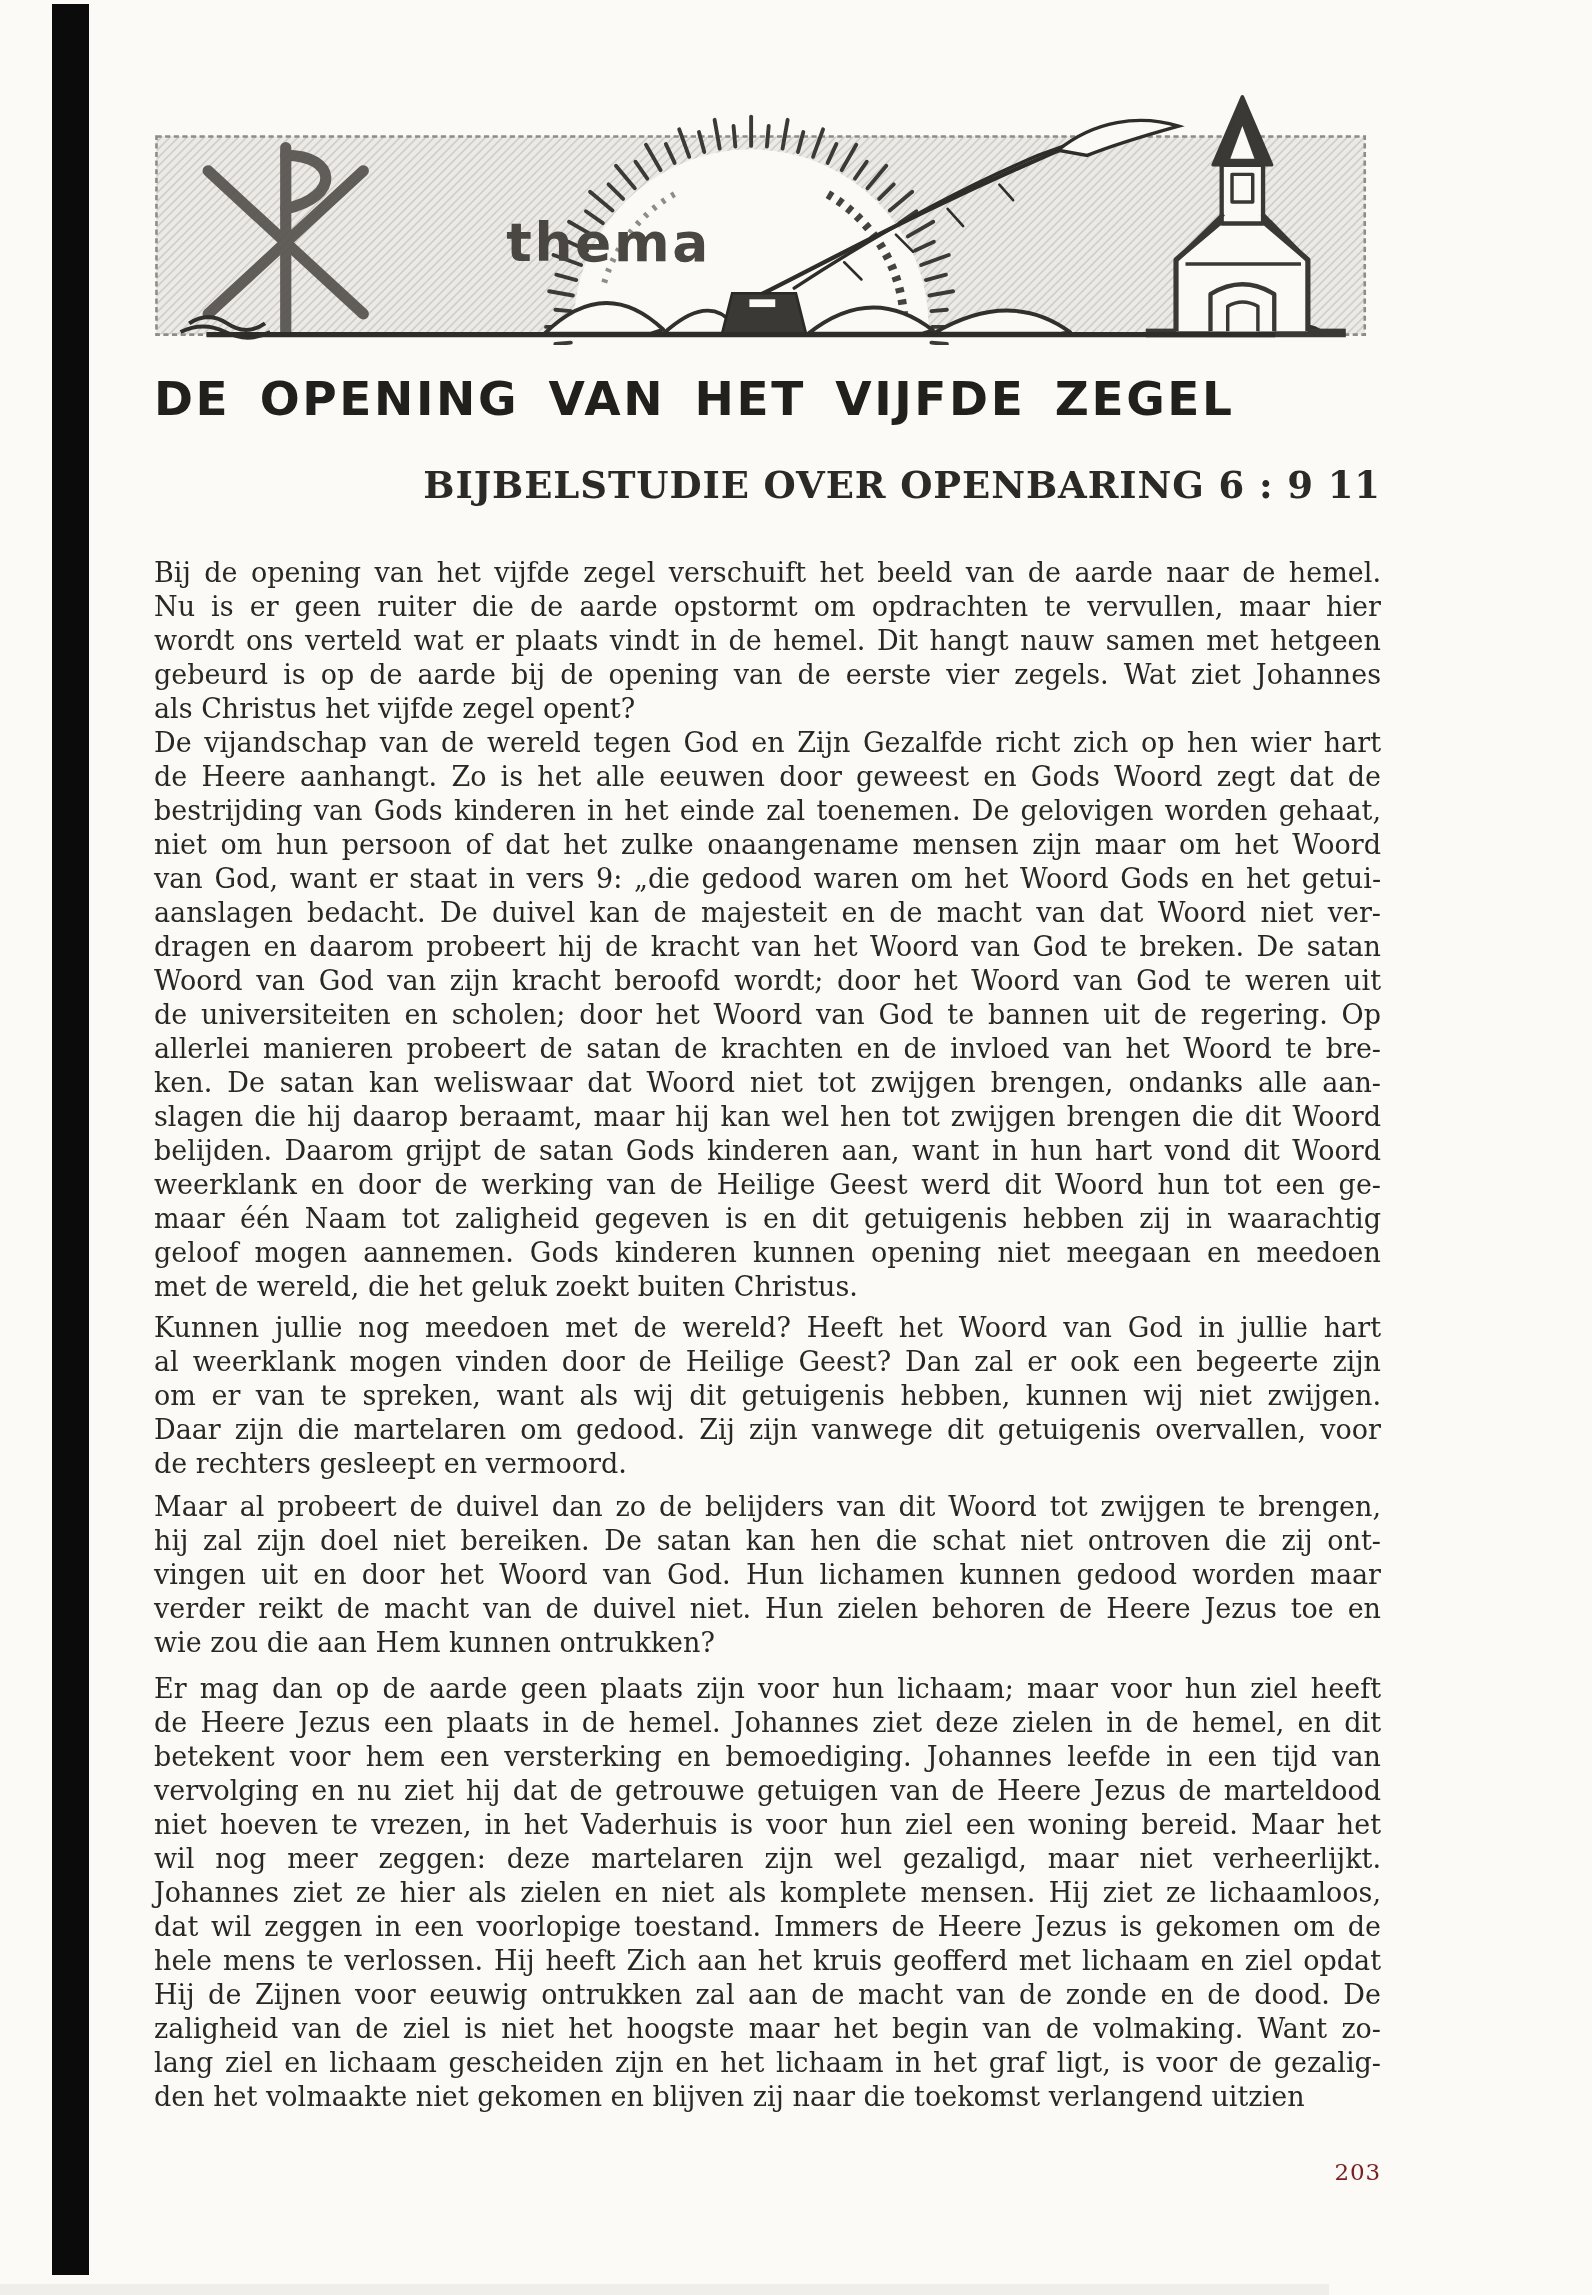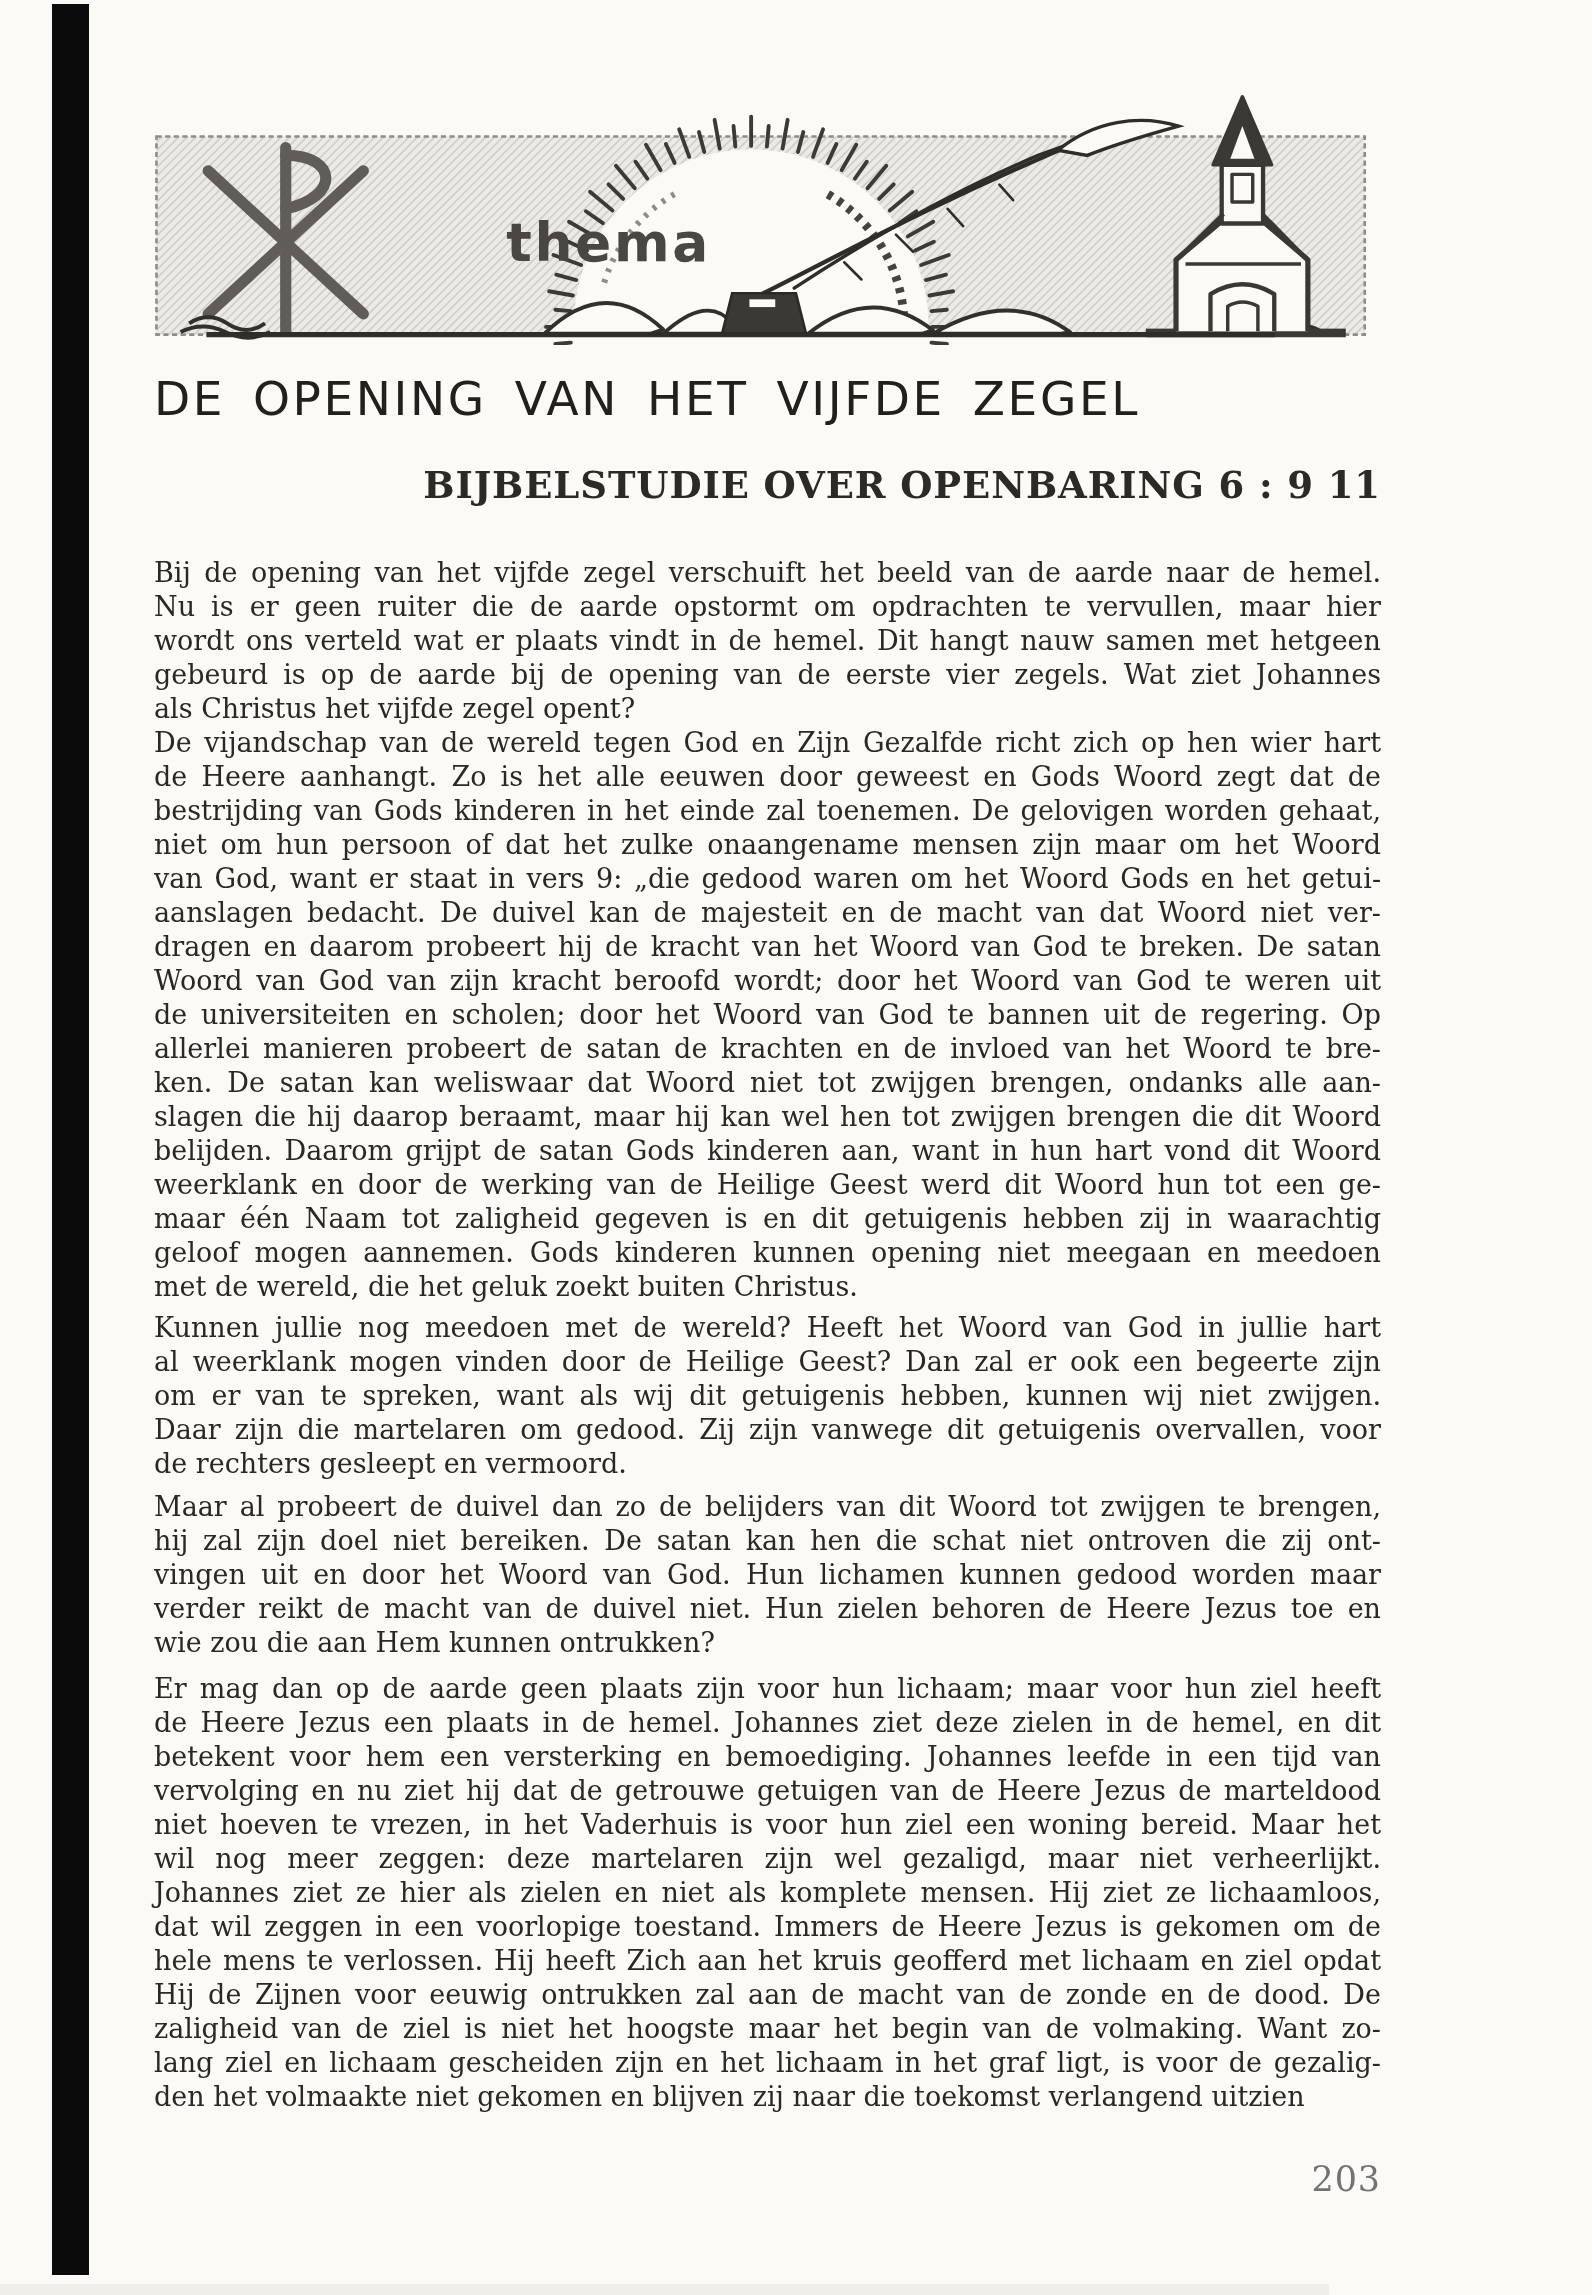--- a/index.html
+++ b/index.html
@@ -8,41 +8,41 @@
     background:#fbfaf7;overflow:hidden;
     font-family:"DejaVu Serif", serif;color:#2a2825;
   }
   .scan-bar{position:absolute;left:52px;top:3.5px;width:37px;height:2271px;background:#0b0b0b;}
   .bottom-strip{position:absolute;left:0;bottom:0;width:1329px;height:11.2px;background:#efeeea;}
 
   .banner{position:absolute;left:154px;top:83px;width:1227px;height:262px;}
 
   .page-title{
     position:absolute;left:154px;top:371px;width:1227px;
-    font-family:"DejaVu Sans", sans-serif;font-weight:normal;
+    font-family:"DejaVu Sans", sans-serif;font-weight:bold;
     font-size:47px;letter-spacing:2.6px;word-spacing:10.4px;color:#21201d;
     white-space:nowrap;
   }
   .page-subtitle{
     position:absolute;left:154px;top:463px;width:1227px;text-align:right;
     font-family:"DejaVu Serif", serif;font-weight:bold;
     font-size:37px;letter-spacing:0.9px;color:#2b2a27;white-space:nowrap;
   }
 
   .article{position:absolute;left:154px;top:521px;width:1227px;font-size:27px;line-height:34px;margin-top:35px;}
   .para{margin:0;}
   .para:nth-child(3){margin-top:7px;}
   .para:nth-child(4){margin-top:8.6px;}
   .para:nth-child(5){margin-top:12px;}
   .line{text-align:justify;text-align-last:justify;text-justify:inter-word;white-space:normal;}
   .line.last{text-align-last:left;}
 
   .page-number{
     position:absolute;left:154px;top:2159px;width:1227px;text-align:right;
-    font-size:35px;color:#737373;letter-spacing:0.9px;
+    font-size:23px;color:#7f1d1d;letter-spacing:0.9px;
   }
 </style>
 </head>
 <body>
 
 <div class="scan-bar"></div>
 <div class="bottom-strip"></div>
 
 <div class="banner">
   <svg width="1227" height="262" viewBox="0 0 1422 304">

